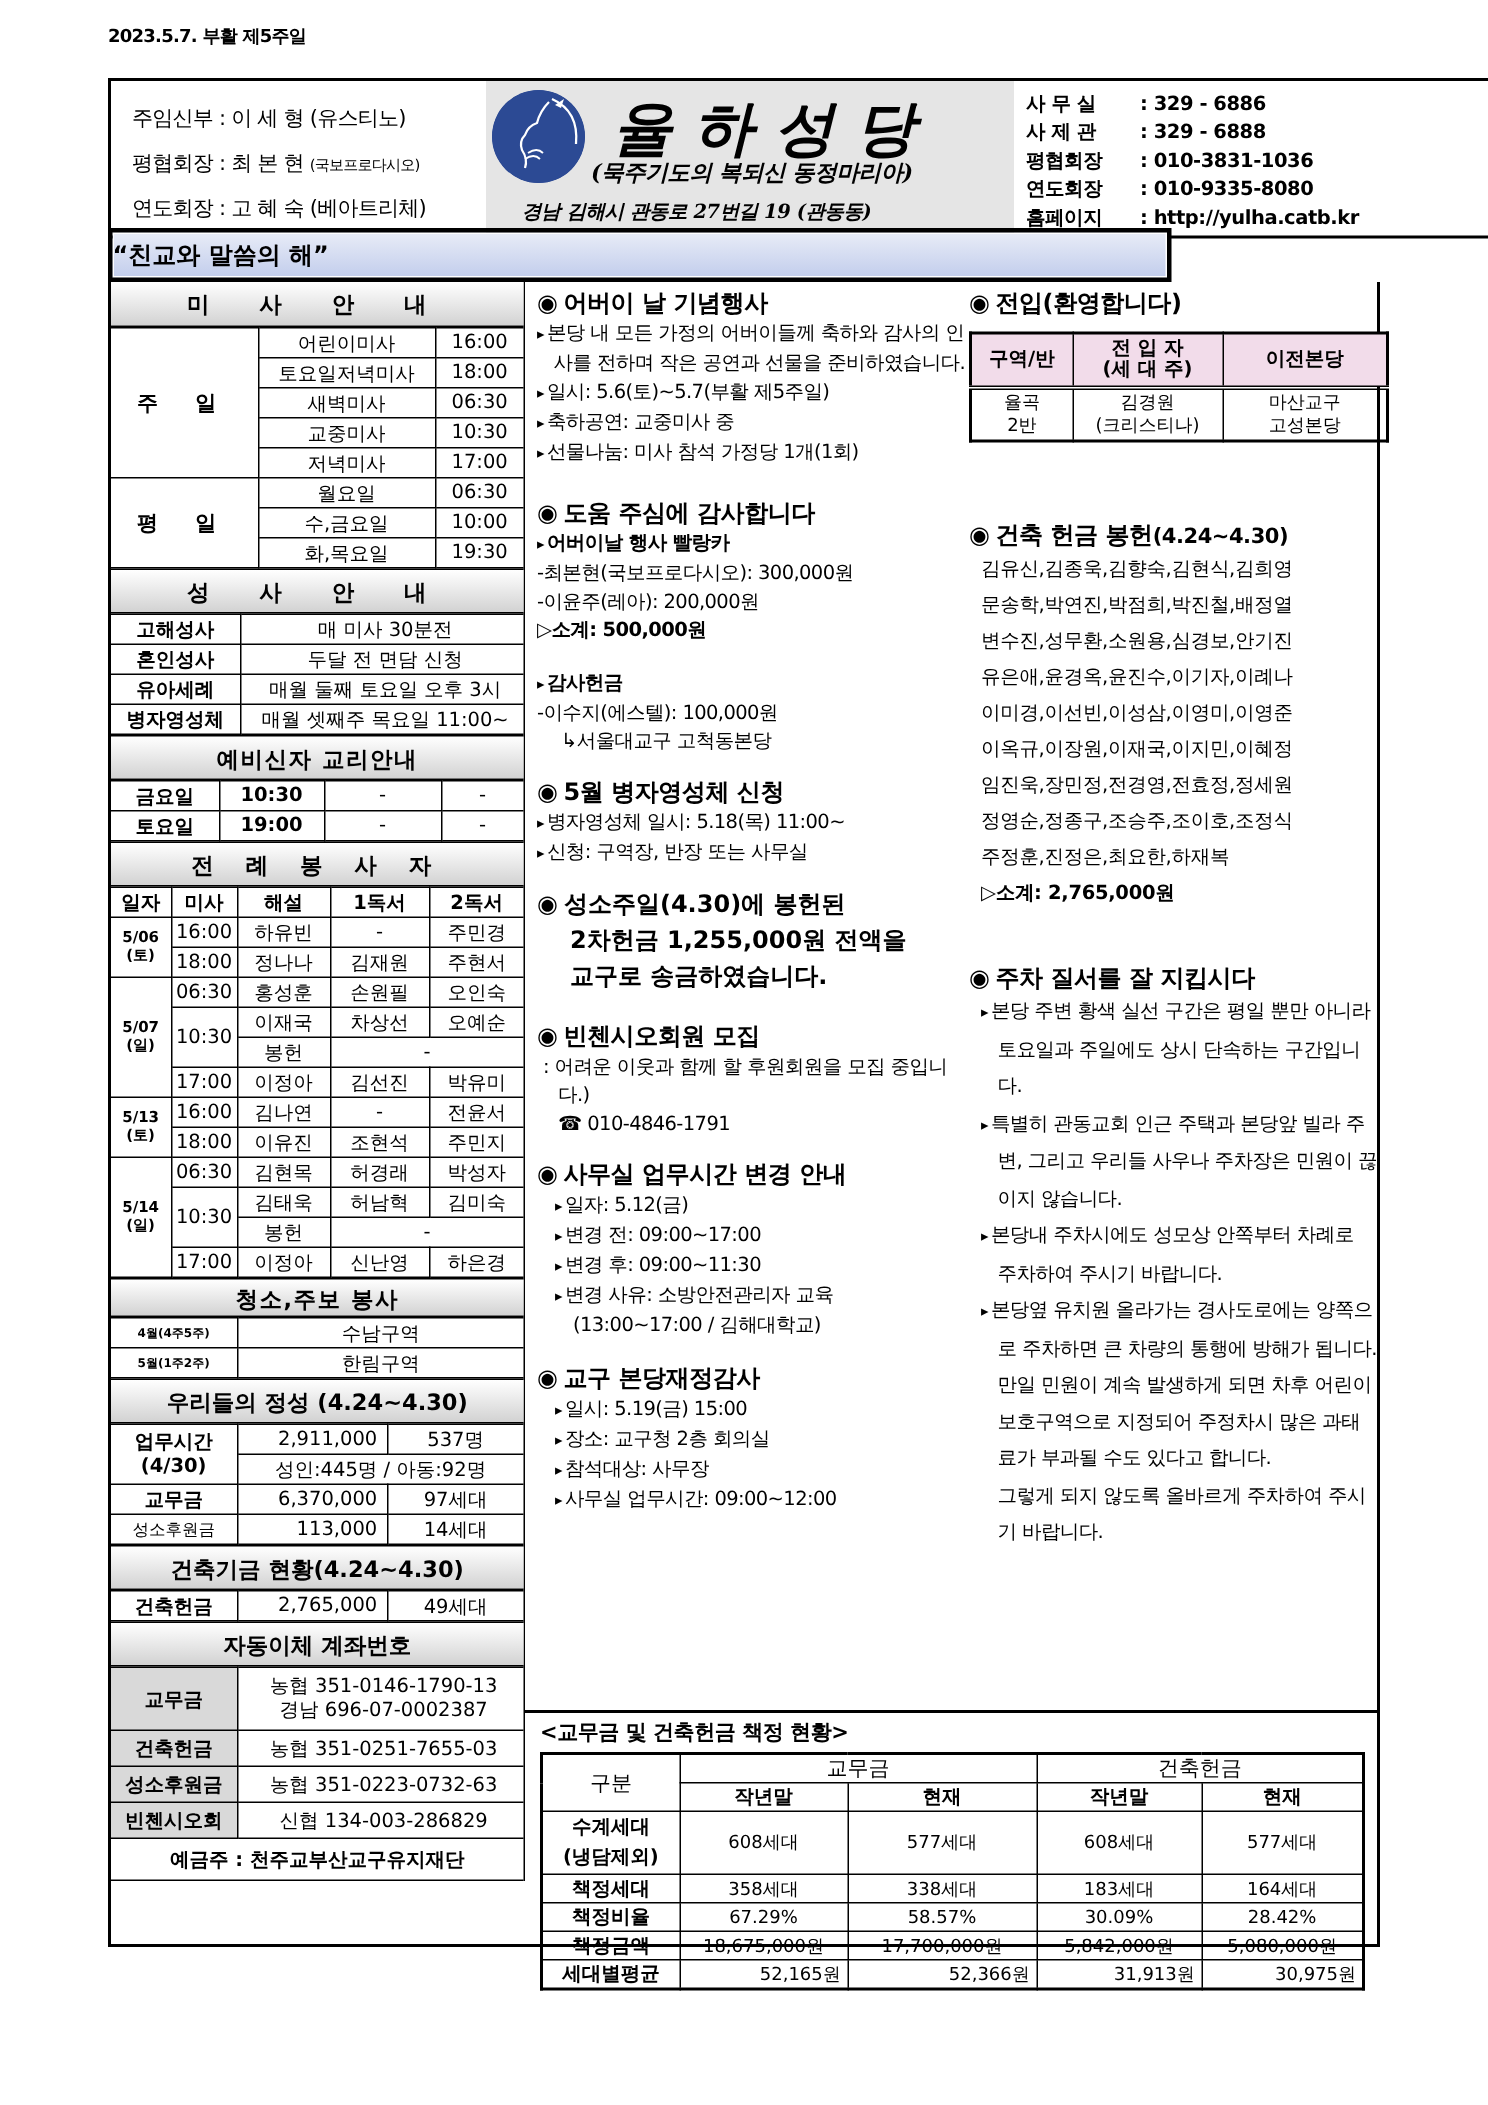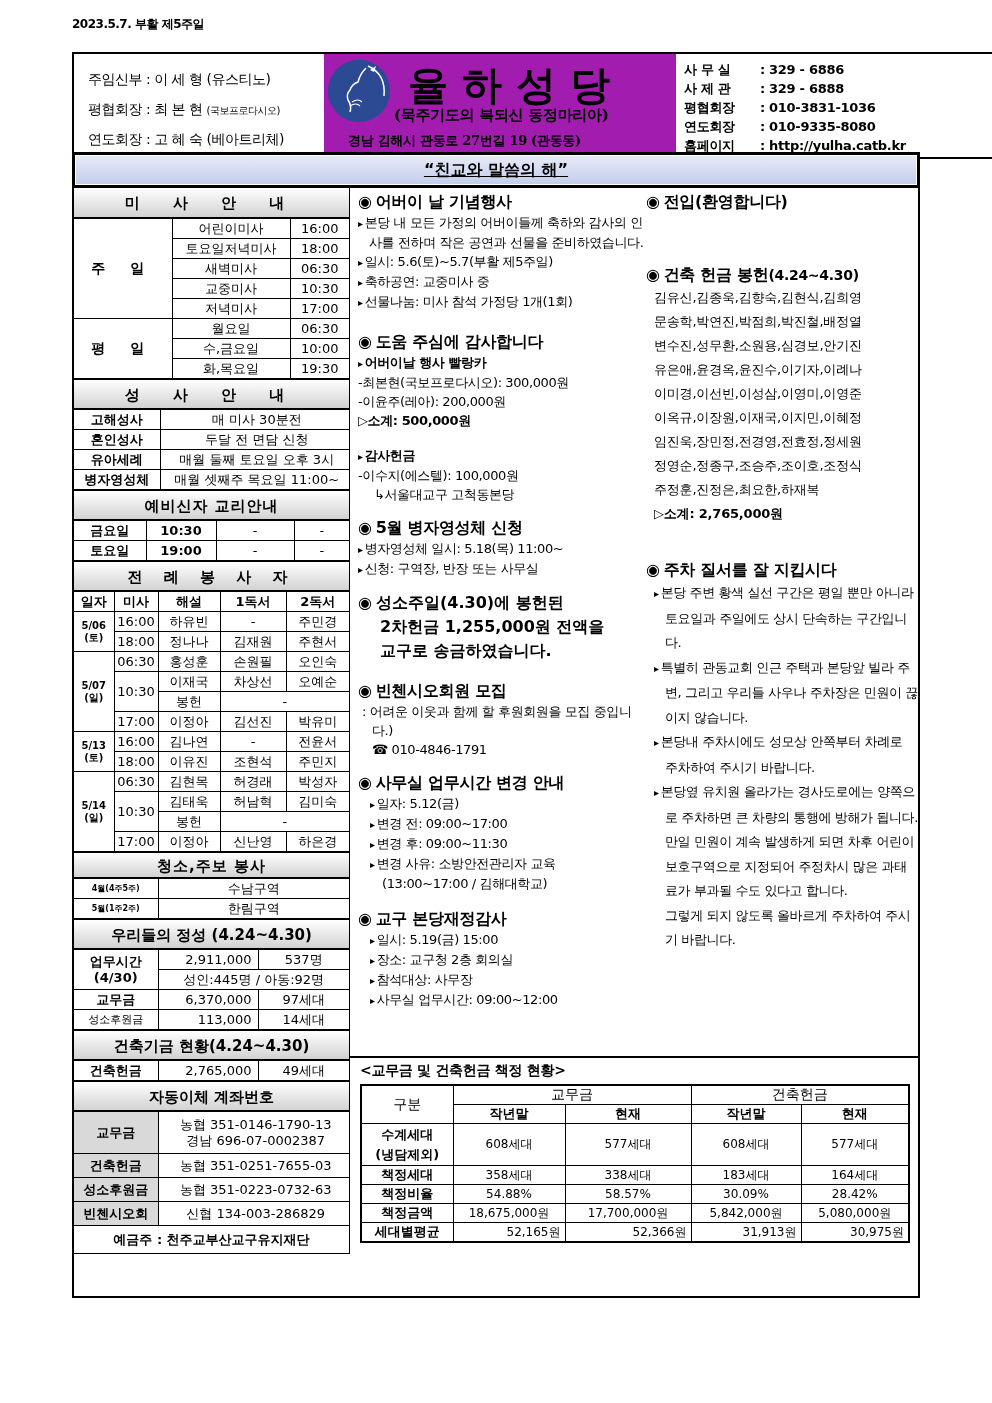--- a/index.html
+++ b/index.html
@@ -6,32 +6,32 @@
   html, body { width: 992px; height: 1403px; background: #ffffff; }
   body { font-family: "DejaVu Sans", "Liberation Sans", sans-serif; color: #000; position: relative; font-size: 13px; }
 
   .top-date { position: absolute; left: 72px; top: 16px; font-size: 12px; font-weight: bold; letter-spacing: -0.5px; }
 
   
   .header { position: absolute; left: 72px; top: 52px; width: 968px; height: 107px; border: 2px solid #000; display: flex; }
   .header-left { width: 250px; padding: 10px 0 0 14px; font-size: 14px; }
   .header-left .row { height: 30px; line-height: 30px; white-space: nowrap; letter-spacing: -0.5px; }
   .header-left .small { font-size: 10px; }
-  .header-mid { width: 352px; background: #a21caf; position: relative; }
+  .header-mid { width: 352px; background: #e5e5e5; position: relative; font-style: italic; }
   .logo { position: absolute; left: 4px; top: 6px; width: 62px; height: 62px; border-radius: 50%; background: #2c4a94; overflow: hidden; }
   .logo svg { width: 62px; height: 62px; }
   .church-name { position: absolute; left: 84px; top: 4px; font-size: 40px; font-weight: bold; letter-spacing: 14px; }
   .church-sub { position: absolute; left: 70px; top: 52px; font-size: 15px; font-weight: bold; letter-spacing: -0.3px; font-family: "DejaVu Serif", serif; }
   .church-addr { position: absolute; left: 24px; top: 78px; font-size: 13px; font-weight: bold; font-family: "DejaVu Serif", serif; letter-spacing: -0.3px; }
   .header-right { flex: 1; padding: 6px 0 0 8px; font-size: 13px; }
   .header-right .row { height: 19px; line-height: 19px; white-space: nowrap; font-weight: bold; letter-spacing: -0.3px; }
   .header-right .lbl { display: inline-block; width: 76px; }
 
   
-  .banner { position: absolute; left: 72px; top: 152px; width: 848px; height: 36px; border: 3px solid #000; box-shadow: inset 0 0 0 1px #fff; background: linear-gradient(to bottom, #e8ecf7, #c2cdec); text-align: center; line-height: 30px; font-weight: bold; font-size: 16px; text-decoration: underline; }
+  .banner { position: absolute; left: 72px; top: 152px; width: 709px; height: 36px; border: 3px solid #000; box-shadow: inset 0 0 0 1px #fff; background: linear-gradient(to bottom, #e8ecf7, #c2cdec); text-align: left; line-height: 30px; font-weight: bold; font-size: 16px; }
 
   
   .main { position: absolute; left: 72px; top: 188px; width: 848px; height: 1110px; border: 2px solid #000; border-top: none; }
 
   
   .leftcol { position: absolute; left: 0; top: 0; width: 276px; border-right: 1px solid #000; }
   .sec-head { height: 30px; line-height: 30px; text-align: center; font-weight: bold; font-size: 15px; background: linear-gradient(to bottom, #ffffff 0%, #d2d2d2 100%); border-bottom: 1px solid #000; letter-spacing: 1px; }
   .sec-head.spaced { letter-spacing: 14px; }
   table.grid { border-collapse: collapse; width: 100%; }
   table.grid td { border: 1px solid #000; font-size: 13px; text-align: center; height: 20px; padding: 0 2px; white-space: nowrap; }
@@ -58,21 +58,21 @@
 
   
   table.transfer { border-collapse: collapse; width: 280px; margin-top: 8px; border: 2px solid #000; }
   table.transfer th { background: #f2dcea; font-weight: bold; font-size: 13px; border: 1px solid #000; height: 36px; line-height: 14px; }
   table.transfer td { font-size: 12px; text-align: center; border: 1px solid #000; height: 36px; line-height: 15px; }
   table.transfer tr.sep td { border-top: 3px double #000; }
 
   .names { line-height: 24px; font-size: 13px; letter-spacing: -0.2px; padding-left: 8px; }
 
   
-  .bottom { position: absolute; left: 276px; top: 868px; width: 570px; border-top: 2px solid #000; padding: 4px 8px 0 10px; }
+  .bottom { position: absolute; left: 276px; top: 952px; width: 570px; border-top: 2px solid #000; padding: 4px 8px 0 10px; }
   .bottom-title { font-size: 14px; font-weight: bold; margin-bottom: 4px; letter-spacing: -0.3px; }
   table.stats { border-collapse: collapse; width: 550px; border: 2px solid #000; }
   table.stats td { border: 1px solid #000; font-size: 12px; text-align: center; height: 19px; padding: 0 4px; white-space: nowrap; }
   table.stats td.b { font-weight: bold; font-size: 13px; }
   table.stats td.r { text-align: right; }
 </style>
 </head>
 <body>
 
 <div class="top-date">2023.5.7. 부활 제5주일</div>
@@ -441,20 +441,43 @@
 
     <div class="h"><span class="dot">◉</span><span>교구 본당재정감사</span></div>
     <div class="p bullet" style="padding-left:12px">일시: 5.19(금) 15:00</div>
     <div class="p bullet" style="padding-left:12px">장소: 교구청 2층 회의실</div>
     <div class="p bullet" style="padding-left:12px">참석대상: 사무장</div>
     <div class="p bullet" style="padding-left:12px">사무실 업무시간: 09:00~12:00</div>
   </div>
 
   <div class="rightcol">
     <div class="h"><span class="dot">◉</span><span>전입(환영합니다)</span></div>
+    <table class="transfer">
+      <colgroup>
+          <col style="width:68px">
+          <col style="width:100px">
+          <col>
+        </colgroup>
+      <tbody>
+          <tr>
+        <th>구역/반</th>
+        <th style="white-space:pre-line">전 입 자
+(세 대 주)</th>
+        <th>이전본당</th>
+      </tr>
+      <tr class="sep">
+        <td style="white-space:pre-line">율곡
+2반</td>
+        <td style="white-space:pre-line">김경원
+(크리스티나)</td>
+        <td style="white-space:pre-line">마산교구
+고성본당</td>
+      </tr>
+    </tbody>
+      </table>
     <div class="gap" style="height:48px"></div>
 
     <div class="h"><span class="dot">◉</span><span>건축 헌금 봉헌</span><span style="font-size:14px">(4.24~4.30)</span></div>
     <div class="names">
       <div>김유신,김종욱,김향숙,김현식,김희영</div>
       <div>문송학,박연진,박점희,박진철,배정열</div>
       <div>변수진,성무환,소원용,심경보,안기진</div>
       <div>유은애,윤경옥,윤진수,이기자,이례나</div>
       <div>이미경,이선빈,이성삼,이영미,이영준</div>
       <div>이옥규,이장원,이재국,이지민,이혜정</div>
@@ -507,21 +530,21 @@
       </tr>
       <tr>
         <td class="b">책정세대</td>
         <td>358세대</td>
         <td>338세대</td>
         <td>183세대</td>
         <td>164세대</td>
       </tr>
       <tr>
         <td class="b">책정비율</td>
-        <td>54.88%</td>
+        <td>67.29%</td>
         <td>58.57%</td>
         <td>30.09%</td>
         <td>28.42%</td>
       </tr>
       <tr>
         <td class="b">책정금액</td>
         <td>18,675,000원</td>
         <td>17,700,000원</td>
         <td>5,842,000원</td>
         <td>5,080,000원</td>

